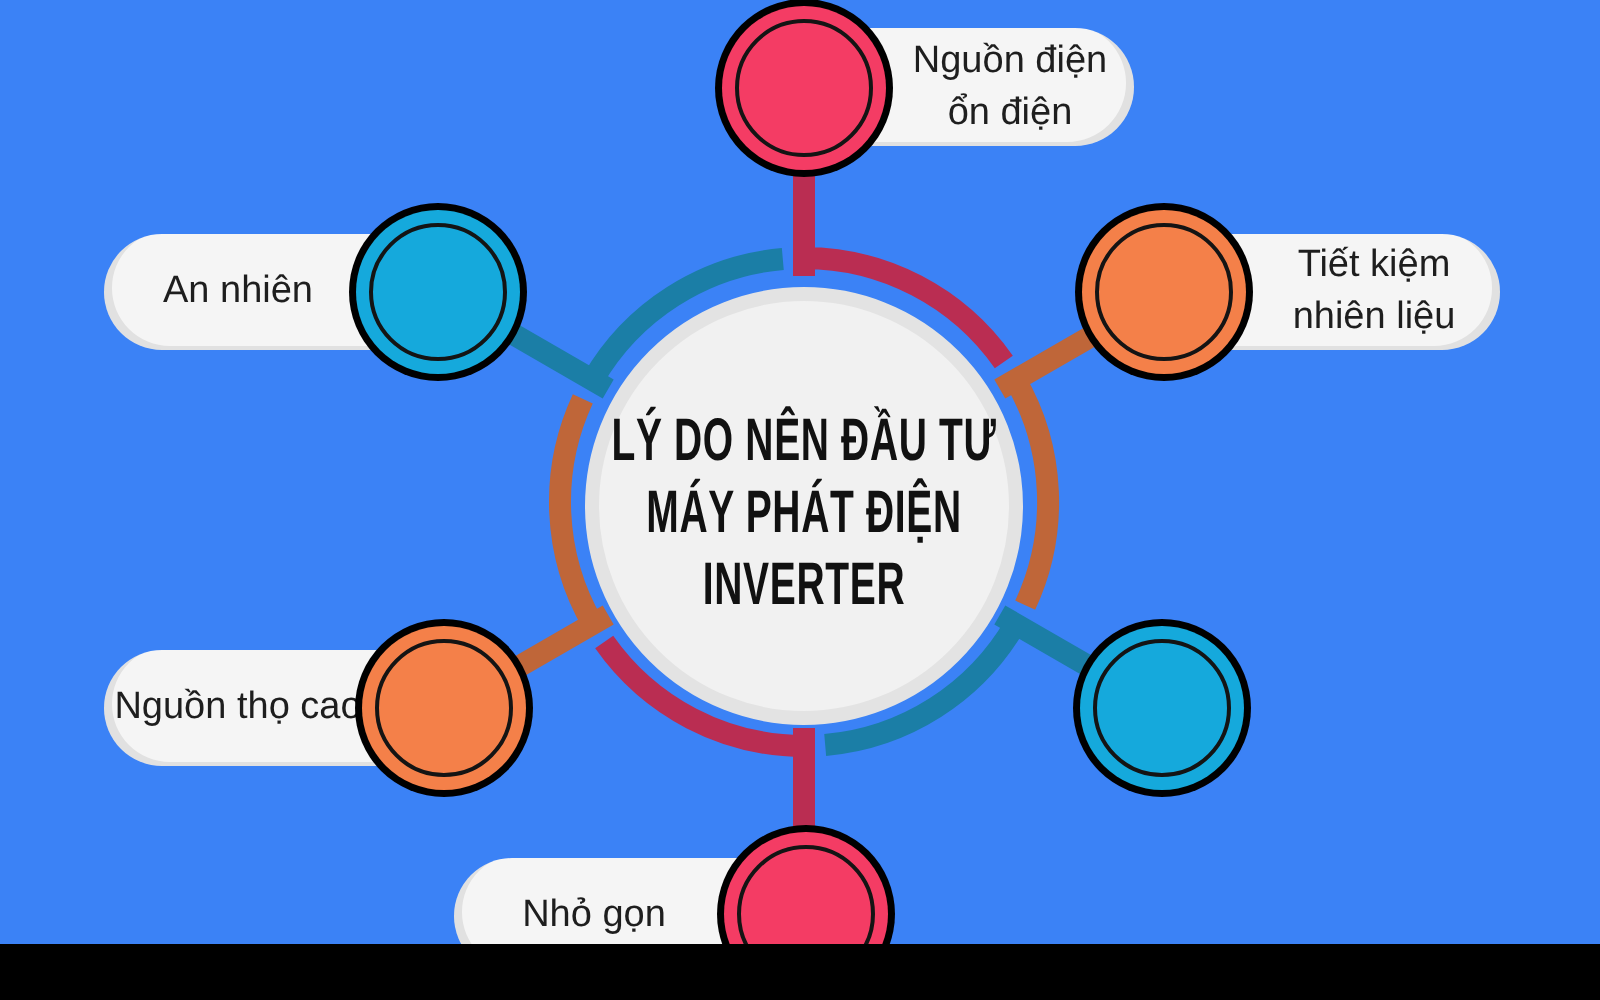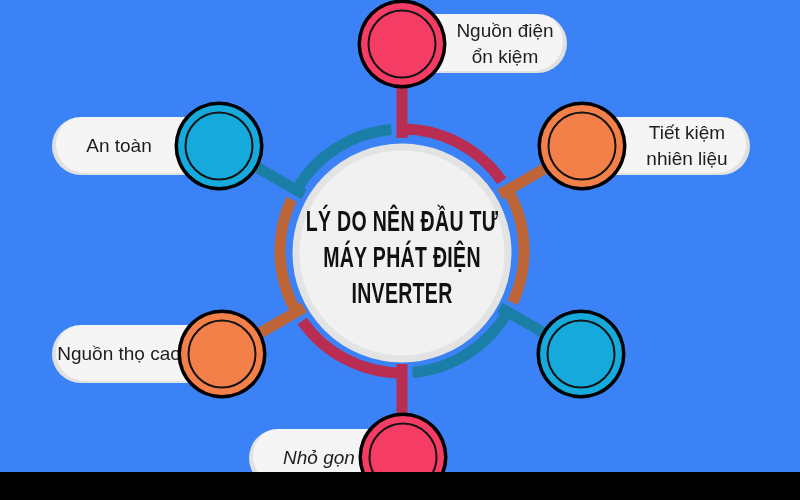--- a/index.html
+++ b/index.html
@@ -30,21 +30,21 @@
     font-size: 19px;
     line-height: 26px;
   }
   .pill span { display: block; white-space: nowrap; }
   .pill.side-right { box-shadow: inset -4px -2px 0 rgba(0,0,0,0.08); }
   .pill.side-left  { box-shadow: inset  4px -2px 0 rgba(0,0,0,0.08); }
 
   .pill-top          { left: 395px; top:  14px; width: 172px; height: 59px; padding-left: 48px; }
   .pill-top-right    { left: 560px; top: 117px; width: 190px; height: 58px; padding-left: 64px; }
   .pill-bottom-right { left: 556px; top: 325px; width: 188px; height: 58px; padding-left: 62px; }
-  .pill-bottom       { left: 249px; top: 429px; width: 196px; height: 58px; padding-right: 56px; font-style: italic; }
+  .pill-bottom       { left: 227px; top: 429px; width: 196px; height: 58px; padding-right: 56px; }
   .pill-bottom-left  { left:  52px; top: 325px; width: 196px; height: 58px; padding-right: 62px; }
   .pill-top-left     { left:  52px; top: 117px; width: 196px; height: 58px; padding-right: 62px; }
 
   
   .center-title {
     position: absolute;
     z-index: 2;
     left: 242px;
     top: 203px;
     width: 320px;
@@ -72,34 +72,34 @@
     <path d="M402 138 L402 79 M402 129 A122 122 0 0 1 501.9 181" fill="none" stroke-width="11" stroke="#ba2d52"></path>
     <path d="M499.9 194.5 L551 165 M507.7 190 A122 122 0 0 1 512.6 302.6" fill="none" stroke-width="11" stroke="#bf6639"></path>
     <path d="M499.9 307.5 L551 337 M507.7 312 A122 122 0 0 1 412.6 372.5" fill="none" stroke-width="11" stroke="#1b7ea6"></path>
     <path d="M402 364 L402 423 M402 373 A122 122 0 0 1 302.1 321" fill="none" stroke-width="11" stroke="#ba2d52"></path>
     <path d="M304.1 307.5 L253 337 M296.4 312 A122 122 0 0 1 291.4 199.4" fill="none" stroke-width="11" stroke="#bf6639"></path>
     <path d="M304.1 194.5 L253 165 M296.4 190 A122 122 0 0 1 391.4 129.5" fill="none" stroke-width="11" stroke="#1b7ea6"></path>
   </svg>
 
   <div class="pill pill-top side-right">
     <span>Nguồn điện</span>
-    <span>ổn kiệm</span>
+    <span>ổn điện</span>
   </div>
   <div class="pill pill-top-right side-right">
     <span>Tiết kiệm</span>
     <span>nhiên liệu</span>
   </div>
   <div class="pill pill-bottom side-left">
     <span>Nhỏ gọn</span>
   </div>
   <div class="pill pill-bottom-left side-left">
     <span>Nguồn thọ cao</span>
   </div>
   <div class="pill pill-top-left side-left">
-    <span>An toàn</span>
+    <span>An nhiên</span>
   </div>
 
   <div class="center-title">
     <div>LÝ DO NÊN ĐẦU TƯ</div>
     <div>MÁY PHÁT ĐIỆN</div>
     <div>INVERTER</div>
   </div>
 
   <svg class="layer node-layer" viewBox="0 0 800 500">
     <g>

